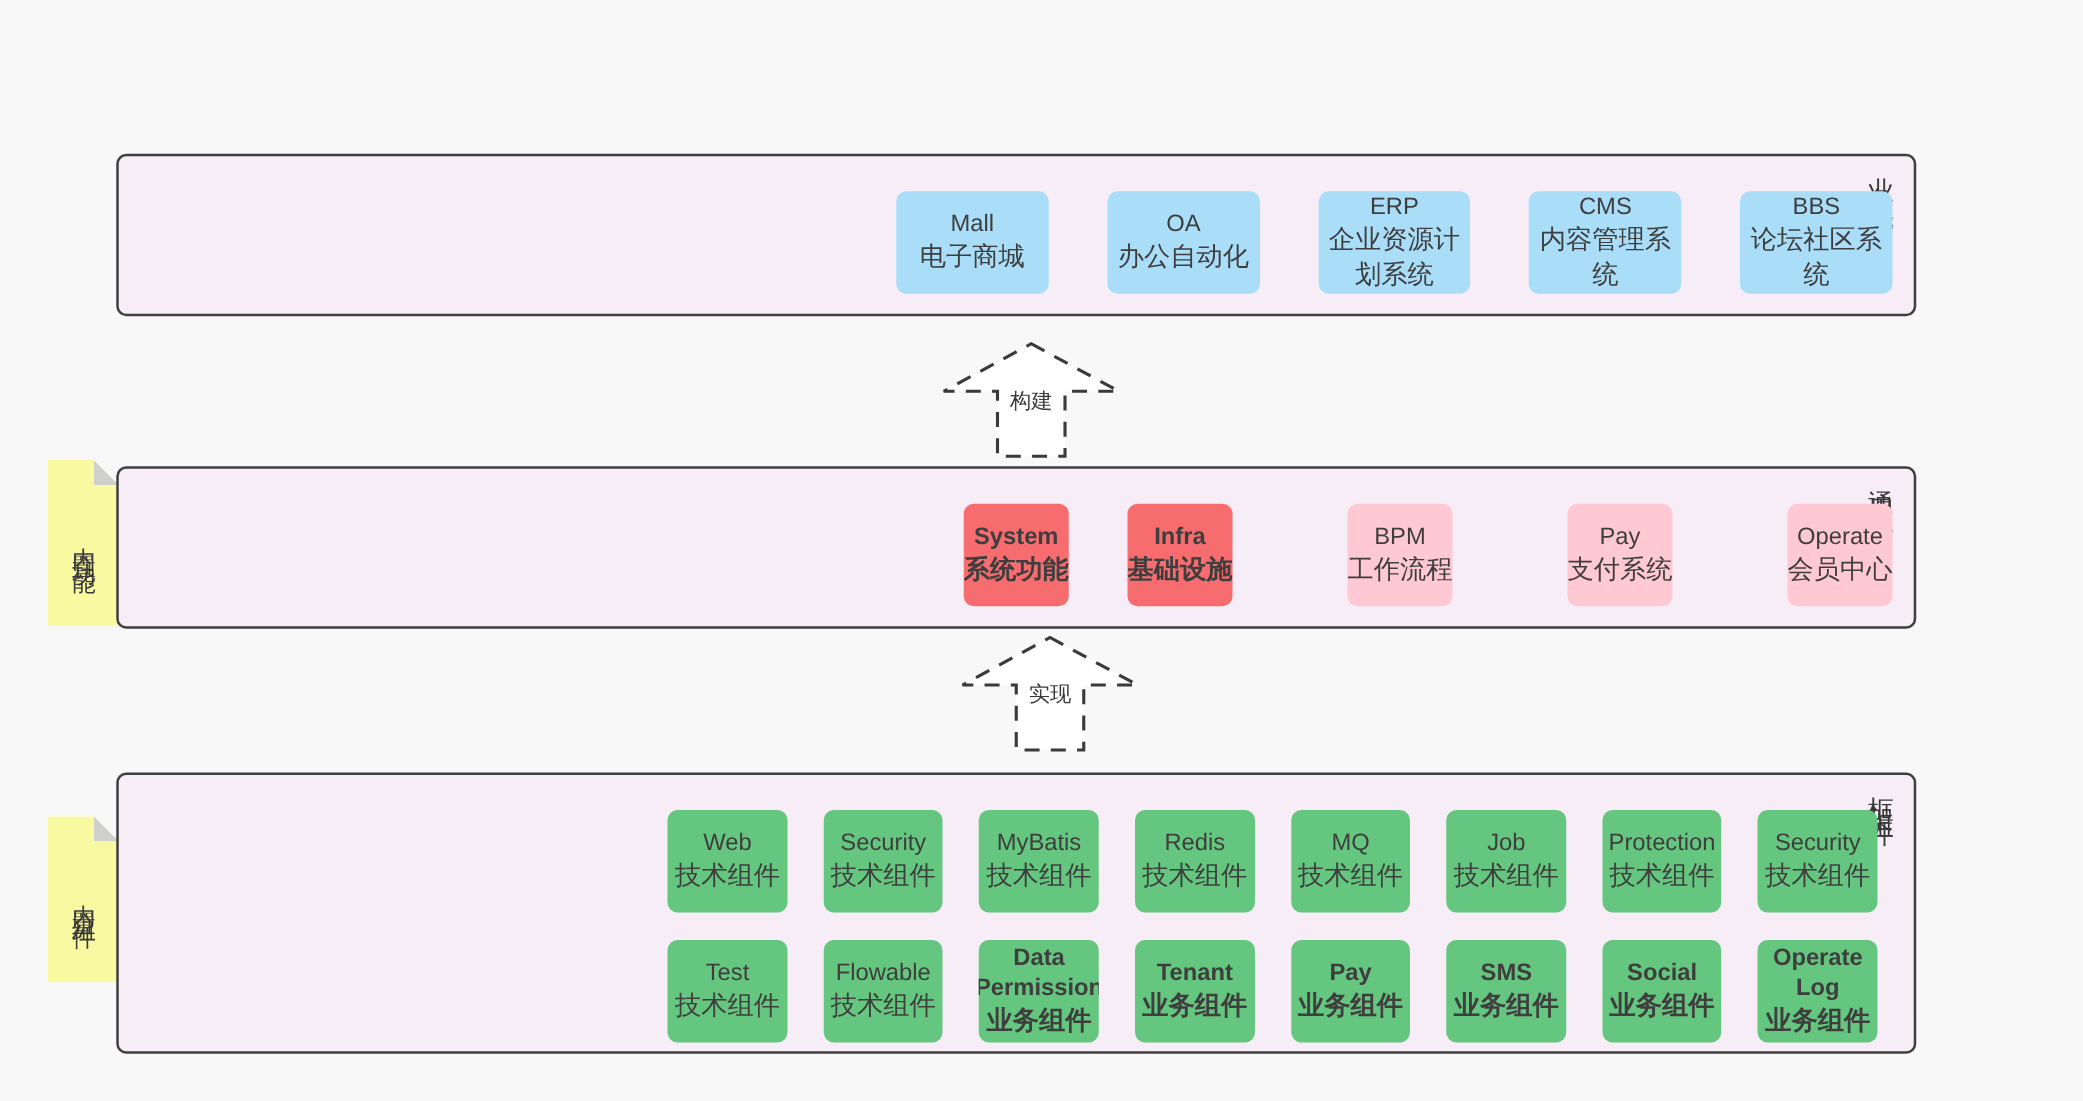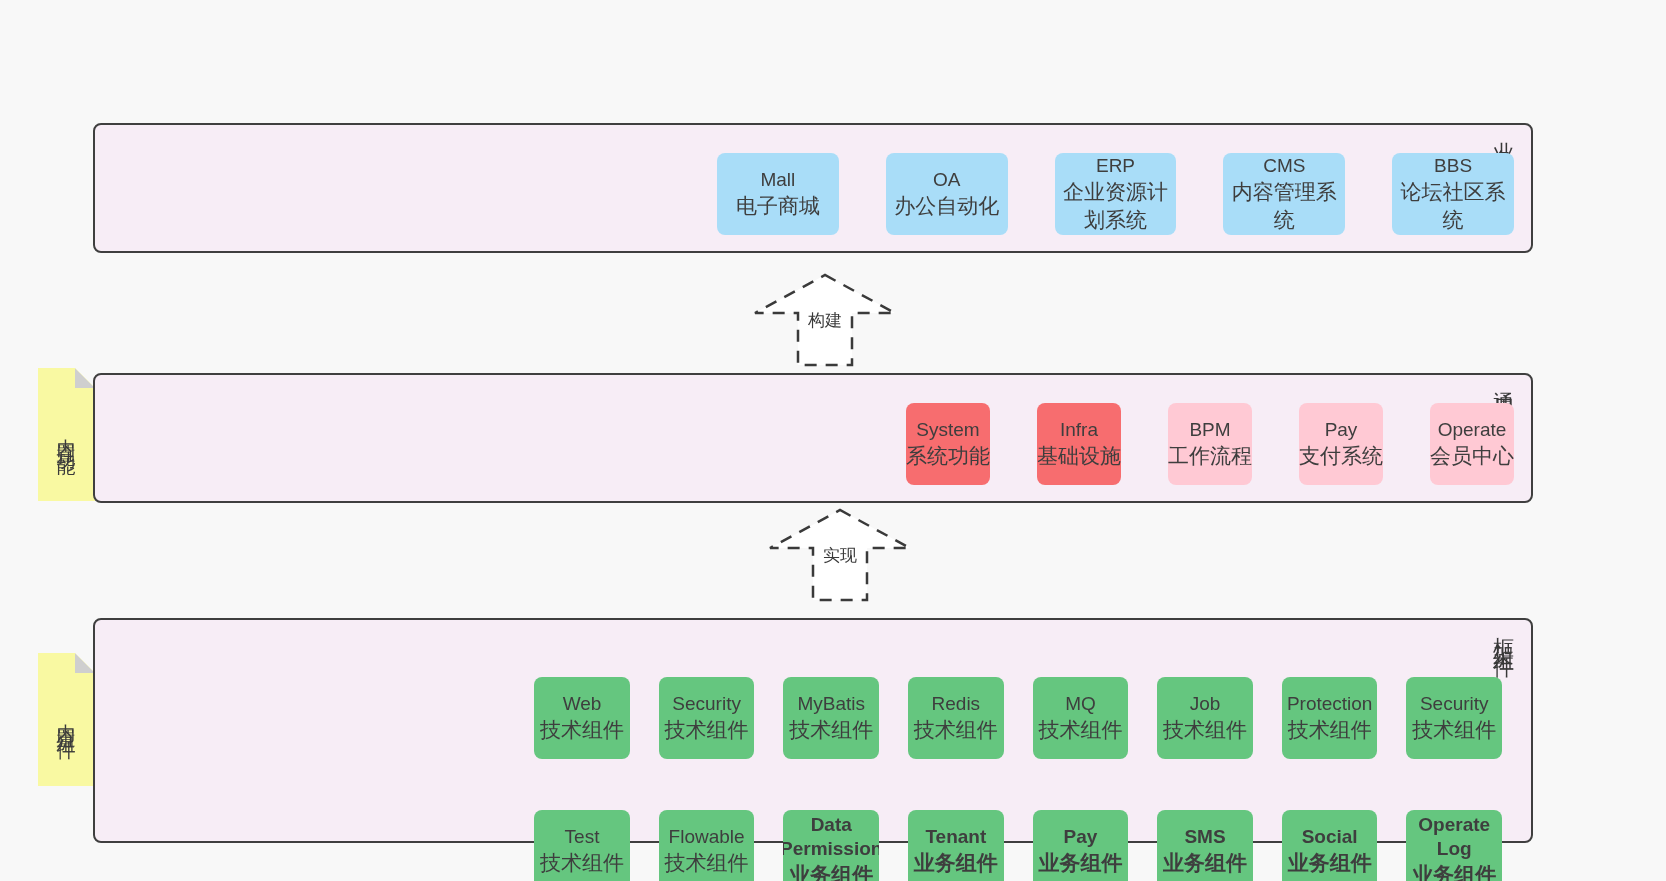--- a/index.html
+++ b/index.html
@@ -18,33 +18,33 @@
   #panel-modules    { top:373px; height:130px; }
   #panel-components { top:618px; height:225px; }
 
   .v-label { width:54px; min-width:54px; display:flex; justify-content:center; align-items:center; }
   .v-label span {
     writing-mode:vertical-lr; text-orientation:upright;
     letter-spacing:7px; font-size:21px; color:#383838; line-height:1;
   }
   .row  { flex:1; display:flex; gap:47px; padding-right:17px; }
   .rows { flex:1; display:flex; flex-direction:column; gap:22px; padding-right:17px; }
-  .rows .row { flex:none; padding-right:12px; gap:29px;margin-top:29px; }
+  .rows .row { flex:none; padding-right:12px; gap:29px; }
 
   .box {
     flex:1; height:82px; border-radius:8px; overflow:hidden;
     display:flex; flex-direction:column; justify-content:center; align-items:center;
     text-align:center;
   }
   .box .name { font-size:19px; line-height:1.28; }
   .box .desc { font-size:21px; line-height:1.32; }
   #panel-business .box   { background:var(--blue); }
   #panel-components .box { background:var(--green-dark); }
-  .box[data-variant="red"]  { background:var(--red); }
-  .box[data-variant="pink"] { background:var(--pink); }
+  .box[data-variant="red"]  { background:var(--red);font-weight:bold; }
+  .box[data-variant="pink"] { background:var(--pink);margin-left:45px; }
   .box[data-variant="tech"] { background:var(--green-dark); }
   .box[data-variant="biz"]  { background:var(--green-light);font-weight:bold; }
 
   .note {
     position:absolute; left:38px; width:57px; background:var(--note-fill);
     display:flex; justify-content:center; align-items:center;
     clip-path:polygon(0 0, calc(100% - 20px) 0, 100% 20px, 100% 100%, 0 100%);
   }
   #note-modules    { top:368px; height:133px; }
   #note-components { top:653px; height:133px; }

